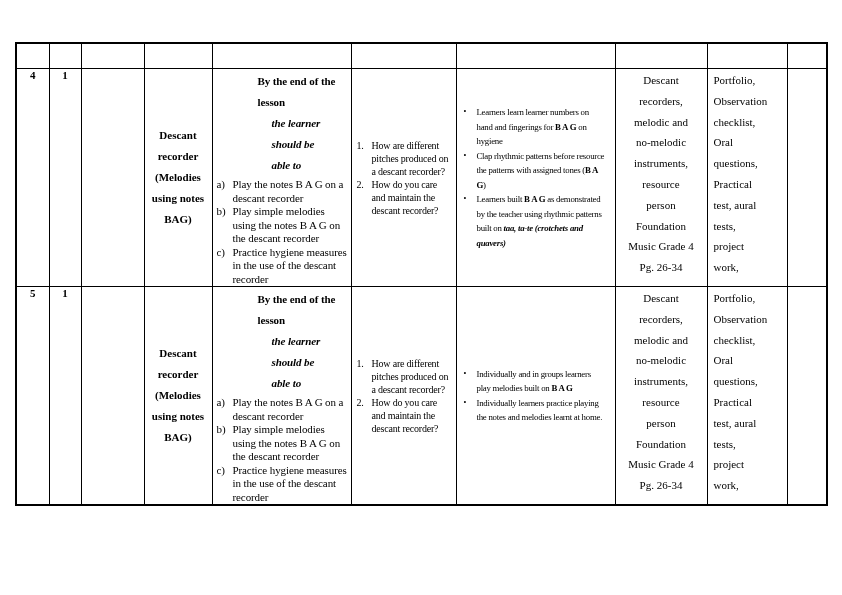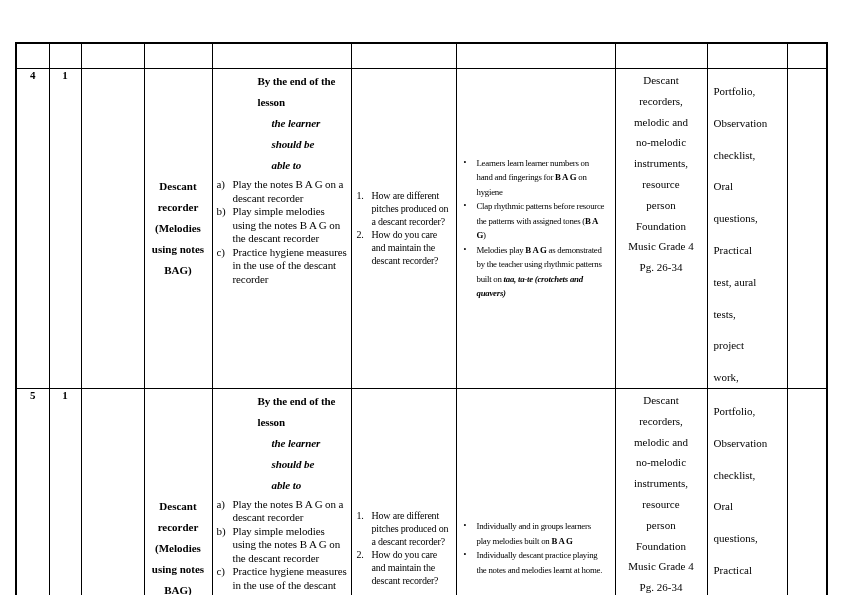--- a/index.html
+++ b/index.html
@@ -80,21 +80,21 @@
     text-align: center;
     font-size: 11px;
     padding-top: 1px !important;
   }
   .c-res .ln { line-height: 20.8px; white-space: nowrap; }
 
   .c-ass {
     font-size: 11px;
     padding: 1px 2px 0 6px !important;
   }
-  .c-ass .ln { line-height: 20.8px; white-space: nowrap; margin-top: 11px; }
+  .c-ass .ln { line-height: 20.8px; white-space: nowrap; }
 </style>
 </head>
 <body>
 
 <table class="doc-table">
   <colgroup>
     <col style="width:33px">
       <col style="width:32px">
       <col style="width:63px">
     <col style="width:68px">
@@ -171,21 +171,21 @@
             <div class="bullet">
               <span class="bullet-dot">•</span>
               <span class="bullet-txt"><span>Learners learn learner numbers on hand and fingerings for </span><span style="font-weight: bold;">B A G</span><span> on hygiene</span></span>
             </div>
             <div class="bullet">
               <span class="bullet-dot">•</span>
               <span class="bullet-txt"><span>Clap rhythmic patterns before resource the patterns with assigned tones (</span><span style="font-weight: bold;">B A G</span><span>)</span></span>
             </div>
             <div class="bullet">
               <span class="bullet-dot">•</span>
-              <span class="bullet-txt"><span>Melodies play </span><span style="font-weight: bold;">B A G</span><span> as demonstrated by the teacher using rhythmic patterns built on </span><span style="font-weight: bold; font-style: italic;">taa, ta-te (crotchets and quavers)</span></span>
+              <span class="bullet-txt"><span>Learners built </span><span style="font-weight: bold;">B A G</span><span> as demonstrated by the teacher using rhythmic patterns built on </span><span style="font-weight: bold; font-style: italic;">taa, ta-te (crotchets and quavers)</span></span>
             </div>
           </div>
     </td>
     <td class="c-res">
       <div>
             <div class="ln">Descant</div>
             <div class="ln">recorders,</div>
             <div class="ln">melodic and</div>
             <div class="ln">no-melodic</div>
             <div class="ln">instruments,</div>
@@ -260,21 +260,21 @@
           </div>
     </td>
     <td class="c-exp">
       <div class="exp-list">
             <div class="bullet">
               <span class="bullet-dot">•</span>
               <span class="bullet-txt"><span>Individually and in groups learners play melodies built on </span><span style="font-weight: bold;">B A G</span></span>
             </div>
             <div class="bullet">
               <span class="bullet-dot">•</span>
-              <span class="bullet-txt"><span>Individually descant practice playing the notes and melodies learnt at home.</span></span>
+              <span class="bullet-txt"><span>Individually learners practice playing the notes and melodies learnt at home.</span></span>
             </div>
           </div>
     </td>
     <td class="c-res">
       <div>
             <div class="ln">Descant</div>
             <div class="ln">recorders,</div>
             <div class="ln">melodic and</div>
             <div class="ln">no-melodic</div>
             <div class="ln">instruments,</div>

